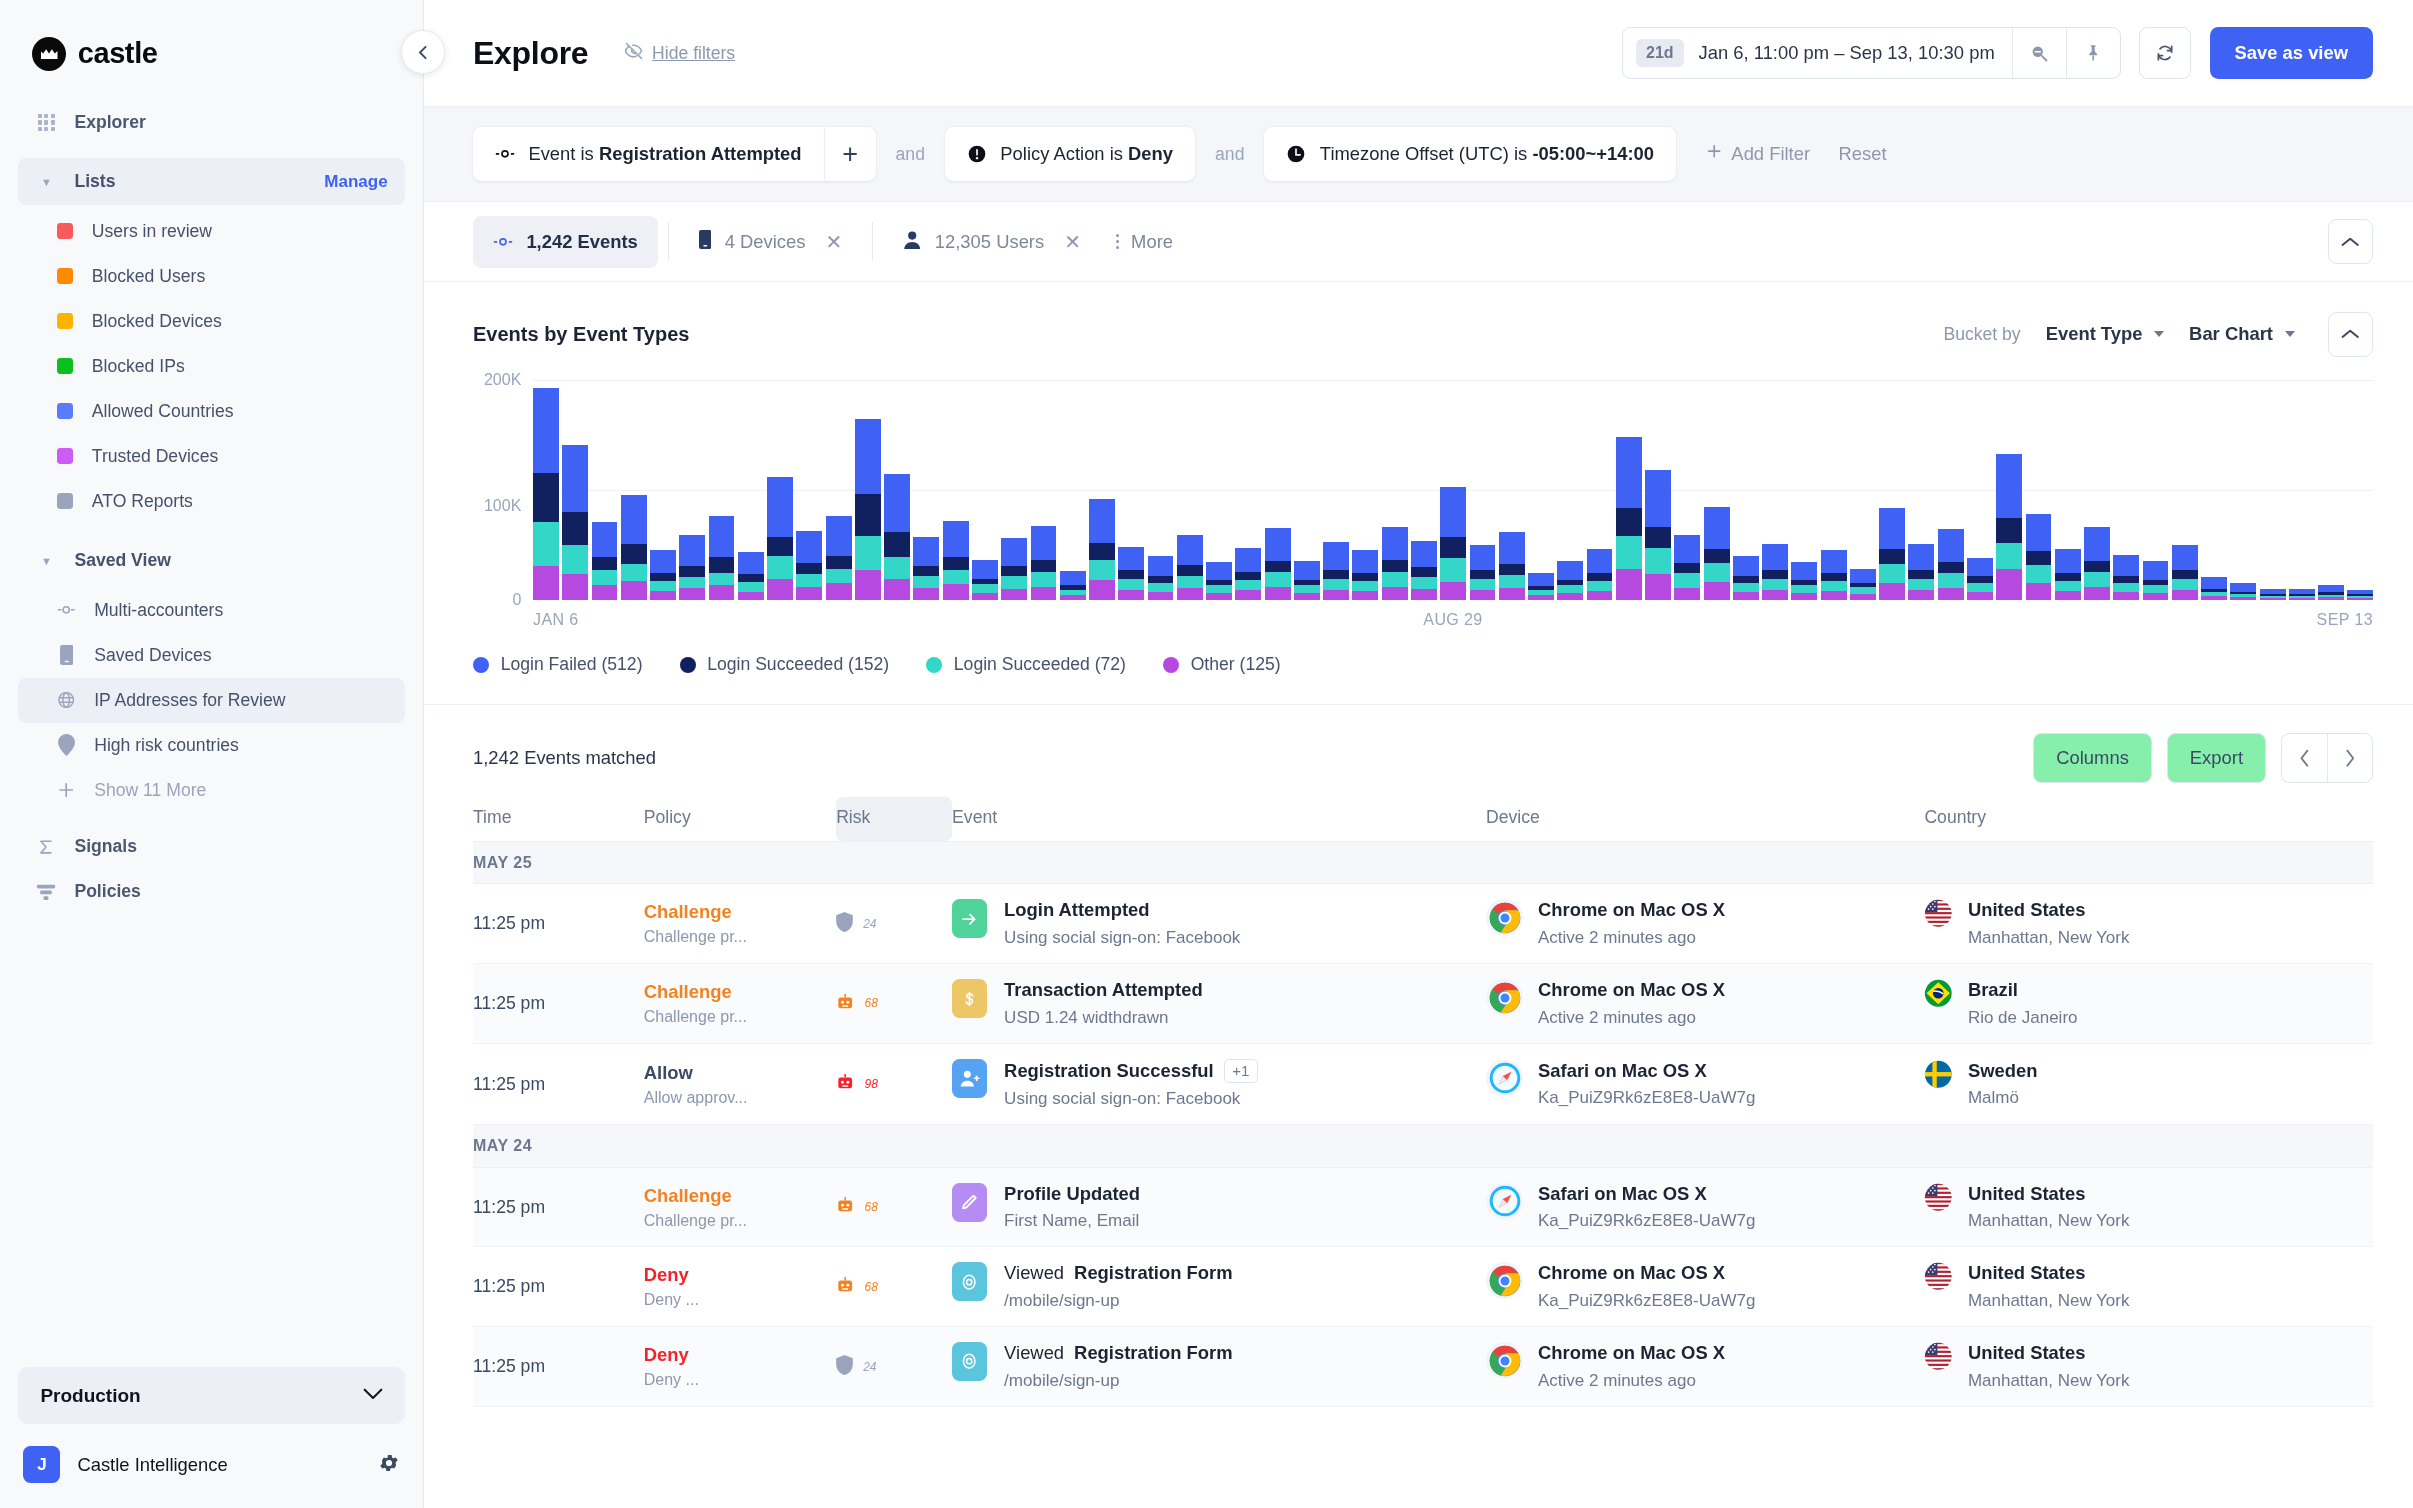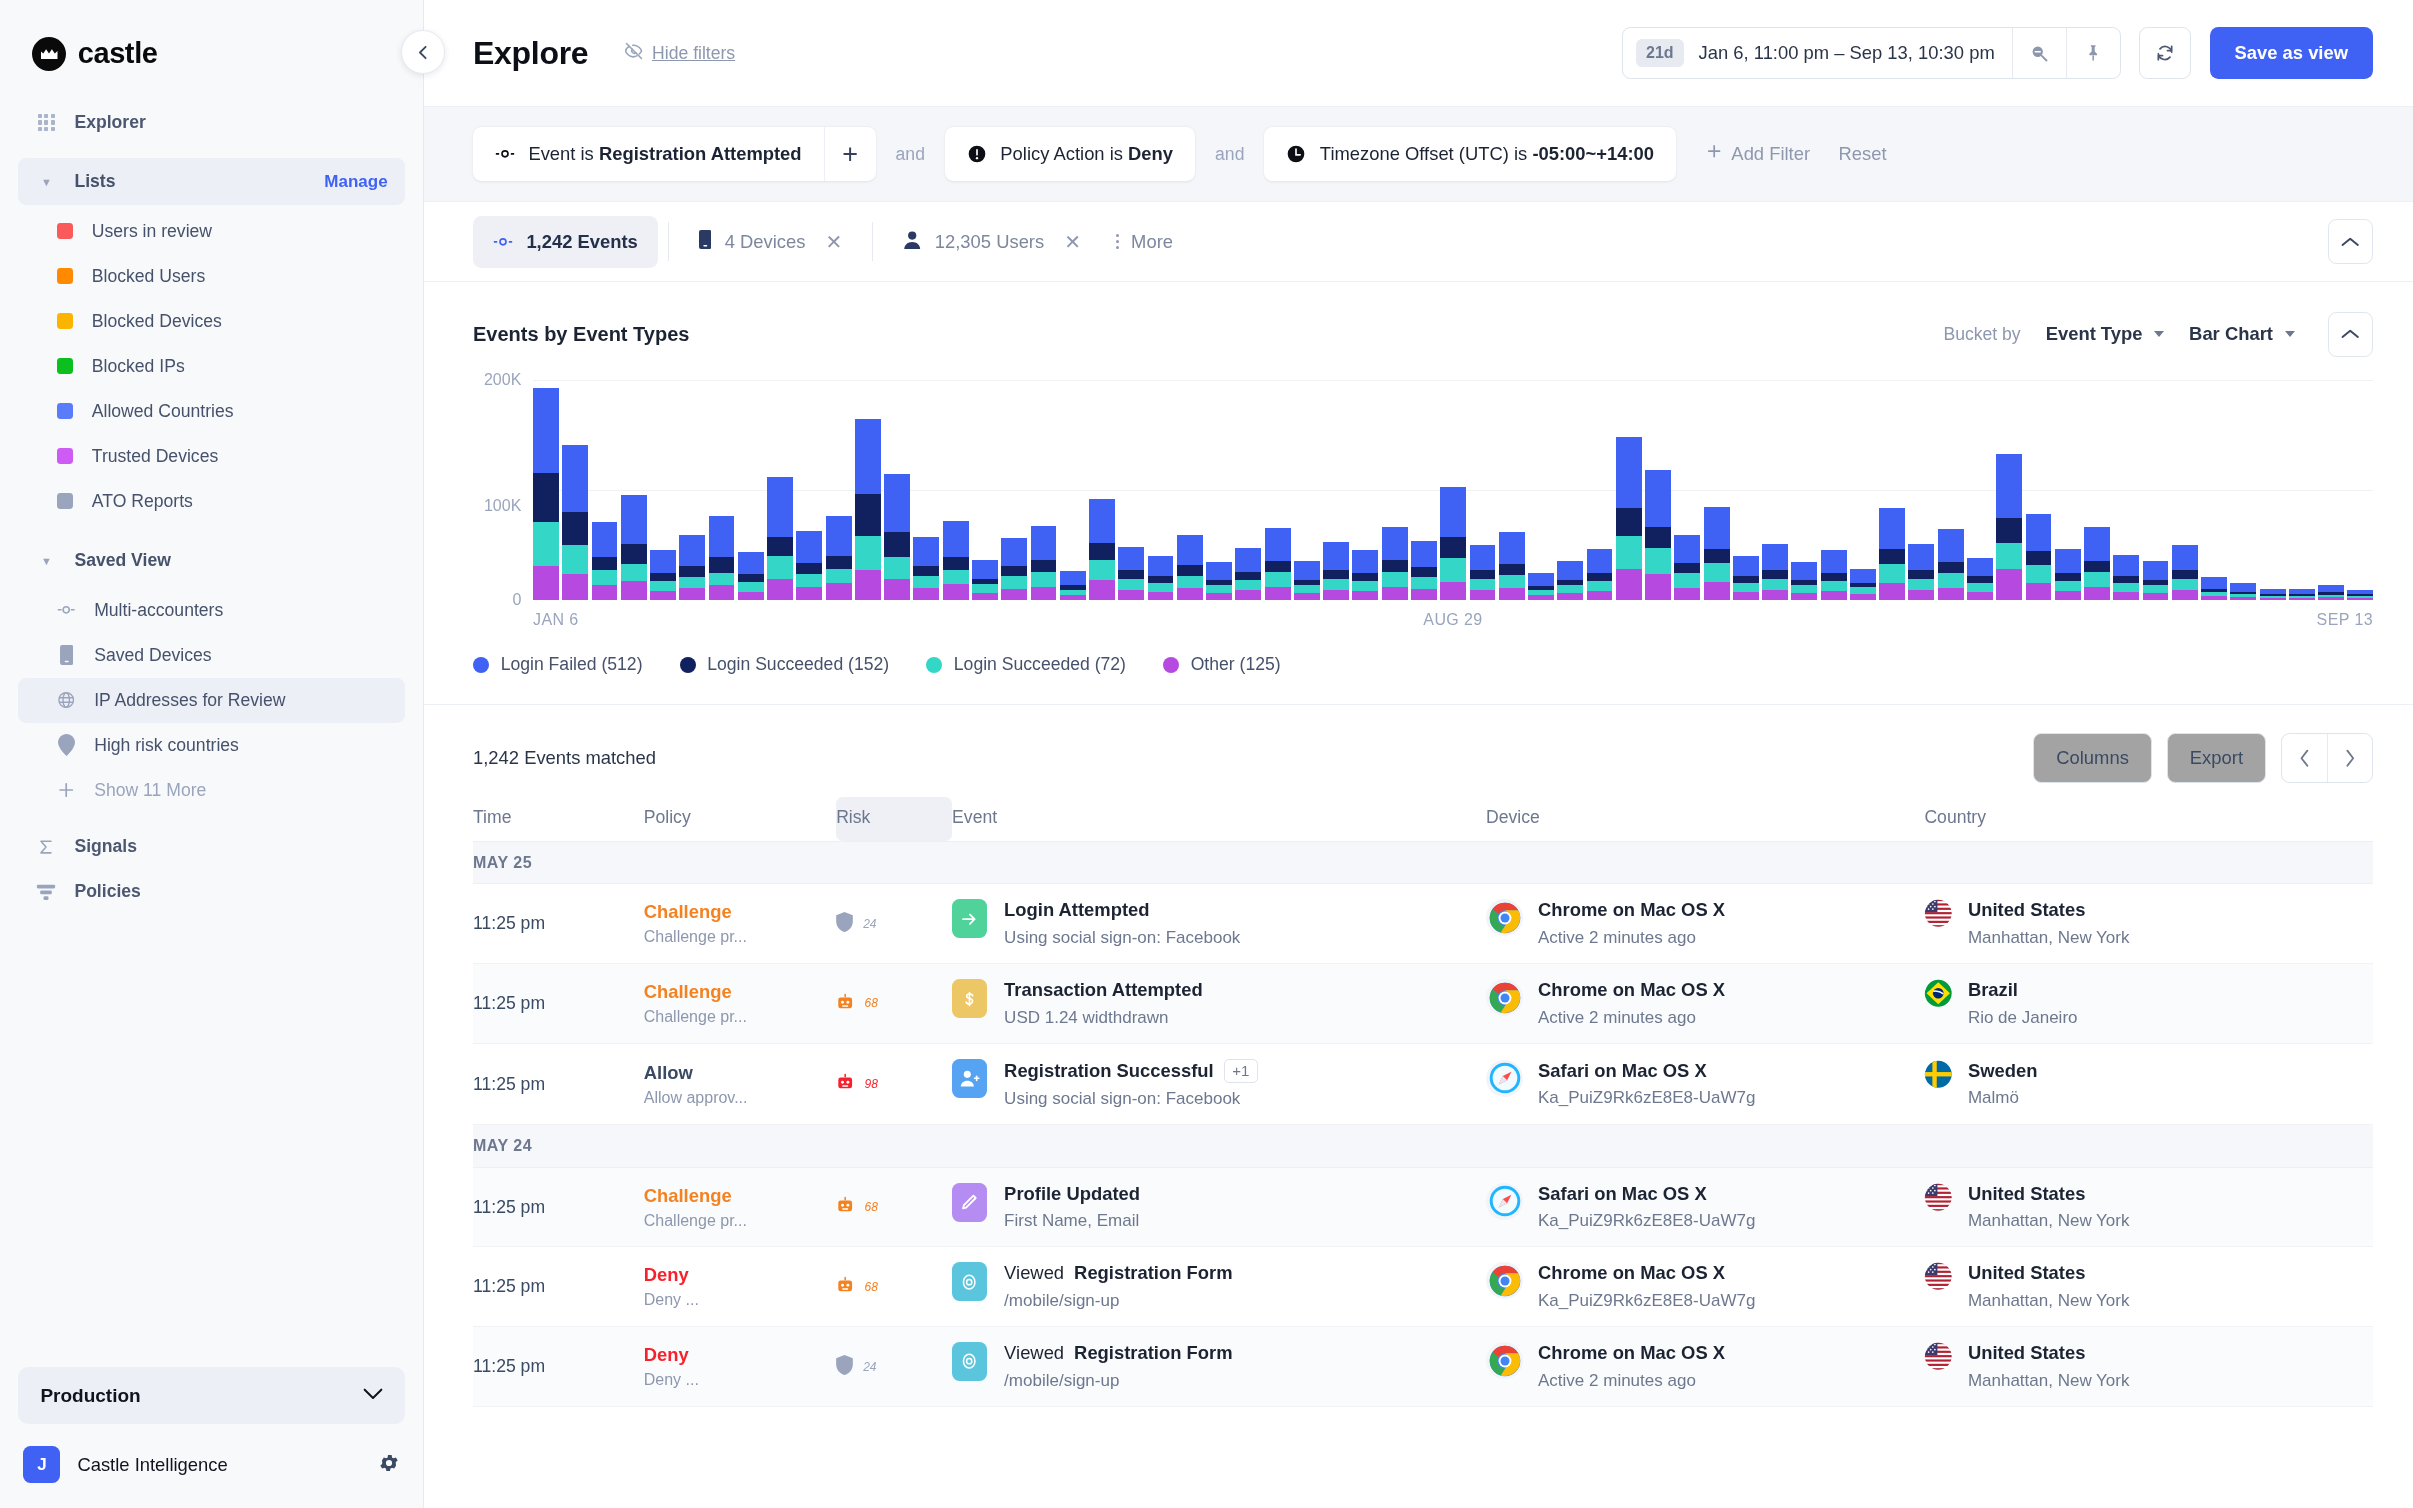--- a/index.html
+++ b/index.html
@@ -182,21 +182,21 @@
   .legend-item { display: flex; align-items: center; gap: 11.7px; cursor: pointer; }
   .legend-dot { width: 16px; height: 16px; border-radius: 50%; }
   .legend-text { font-size: 17.6px; color: #46516b; }
 
   
   .table-section { padding: 28.5px 40px 0 49px; flex: 1; overflow: hidden; }
   .table-head-row { display: flex; align-items: center; height: 50px; }
   .matched { font-size: 18.4px; color: #2b3549; }
   .table-actions { margin-left: auto; display: flex; align-items: center; gap: 15px; }
   .tbtn {
-    height: 50px; padding: 0 22px; border: 0.8px solid #dfe3ec; border-radius: 8.4px; background: #a3a3a3;
+    height: 50px; padding: 0 22px; border: 0.8px solid #dfe3ec; border-radius: 8.4px; background: #86efac;
     font-size: 18.4px; color: #3a4a63; cursor: pointer; font-family: inherit;
   }
   .pager { display: flex; height: 50px; border: 0.8px solid #dfe3ec; border-radius: 8.4px; overflow: hidden; }
   .pager div { width: 45px; display: flex; align-items: center; justify-content: center; cursor: pointer; color: #6d788f; font-size: 18.4px; }
   .pager div + div { border-left: 0.8px solid #e6e9f0; }
 
   table.evt { width: 100%; border-collapse: collapse; margin-top: 13.4px; table-layout: fixed; }
   table.evt th {
     text-align: left; font-size: 17.6px; color: #6d788f; font-weight: 400;
     padding: 10px 0 13.4px 0;

